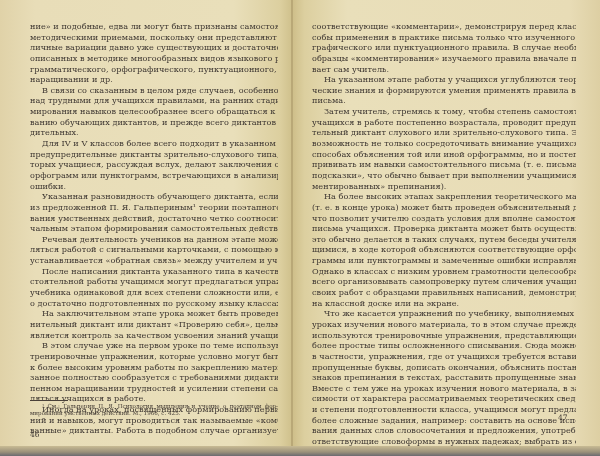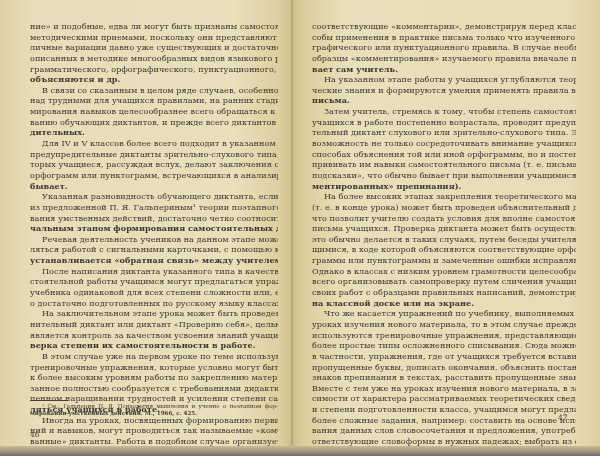--- a/index.html
+++ b/index.html
@@ -7,66 +7,65 @@
   .spread{position:absolute;left:0;top:0;width:600px;height:456px;background:linear-gradient(180deg,#e2d5ae 0%,#e6dab4 8%,#e7dcb7 80%,#ddd0a6 100%);}
   .page{position:absolute;top:0;height:446px;}
   .page.left{left:0;width:292px;background:linear-gradient(90deg,#e0d2a8 0%,#e8ddb8 12%,#e9dfba 80%,#dccf9f 96%,#cfc08c 100%);}
   .page.right{left:292px;width:308px;background:linear-gradient(90deg,#cdbd88 0%,#dccf9f 4%,#e9dfba 18%,#e8dcb6 90%,#ddcfa3 100%);}
   .bottom-edge{position:absolute;left:0;top:446px;width:600px;height:10px;background:linear-gradient(180deg,#c8bb94,#9b917a 60%,#6b6a70);}
   .fold{position:absolute;left:291px;top:0;width:2px;height:446px;background:#b9a877;}
   .text{position:absolute;color:#3d3631;font-size:8.1px;line-height:10.65px;text-align:justify;letter-spacing:0.05px;}
   .left .text{left:30px;top:21px;width:248px;}
   .right .text{left:20px;top:21px;width:264px;}
   .line{display:block;text-align:justify;text-align-last:justify;white-space:nowrap;overflow:hidden;height:10.65px;}
-  .line.last{text-align-last:left;font-weight:bold;}
+  .line.last{text-align-last:left;}
   .line.ind{padding-left:12px;}
   .footnote-rule{position:absolute;left:30px;top:400px;width:38px;height:1px;background:#4a4139;}
   .footnote{position:absolute;left:30px;top:403px;width:248px;font-size:5.6px;line-height:6.8px;color:#443c35;}
   .footnote .line{height:6.8px;}
   .pagenum{position:absolute;font-size:7.5px;color:#3d3631;}
   .left .pagenum{left:30px;top:430px;text-align:right;}
   .right .pagenum{left:266px;top:413px;}
 </style>
 </head>
 <body>
 
 <div class="spread">
   <div class="page left">
     <div class="text" id="left-text">
         <span class="line">ние» и подобные, едва ли могут быть признаны самостоятельными</span>
         <span class="line">методическими приемами, поскольку они представляют собой раз-</span>
         <span class="line">личные вариации давно уже существующих и достаточно подробно</span>
         <span class="line">описанных в методике многообразных видов языкового разбора —</span>
         <span class="line">грамматического, орфографического, пунктуационного, лексико-сти-</span>
-        <span class="line last">объясняются и др.</span>
+        <span class="line last">наращивании и др.</span>
         <span class="line ind">В связи со сказанным в целом ряде случаев, особенно при работе</span>
         <span class="line">над трудными для учащихся правилами, на ранних стадиях фор-</span>
         <span class="line">мирования навыков целесообразнее всего обращаться к использо-</span>
         <span class="line">ванию обучающих диктантов, и прежде всего диктантов предупре-</span>
         <span class="line last">дительных.</span>
         <span class="line ind">Для IV и V классов более всего подходит в указанном случае</span>
         <span class="line">предупредительные диктанты зрительно-слухового типа, в ходе ко-</span>
         <span class="line">торых учащиеся, рассуждая вслух, делают заключения о характере</span>
         <span class="line">орфограмм или пунктограмм, встречающихся в анализируемых</span>
-        <span class="line last">бывает.</span>
+        <span class="line last">ошибки.</span>
         <span class="line ind">Указанная разновидность обучающего диктанта, если исходить</span>
         <span class="line">из предложенной П. Я. Гальпериным¹ теории поэтапного формиро-</span>
         <span class="line">вания умственных действий, достаточно четко соотносится с на-</span>
         <span class="line last">чальным этапом формирования самостоятельных действий учащихся.</span>
         <span class="line ind">Речевая деятельность учеников на данном этапе может подкреп-</span>
         <span class="line">ляться работой с сигнальными карточками, с помощью которых</span>
         <span class="line last">устанавливается «обратная связь» между учителем и учащимися.</span>
         <span class="line ind">После написания диктанта указанного типа в качестве само-</span>
         <span class="line">стоятельной работы учащимся могут предлагаться упражнения из</span>
         <span class="line">учебника одинаковой для всех степени сложности или, если речь идет</span>
         <span class="line">о достаточно подготовленных по русскому языку классах, четко</span>
         <span class="line ind">На заключительном этапе урока может быть проведен объяс-</span>
         <span class="line">нительный диктант или диктант «Проверяю себя», целью которого</span>
         <span class="line">является контроль за качеством усвоения знаний учащимися и про-</span>
-        <span class="line last">верка степени их самостоятельности в работе.</span>
         <span class="line ind">В этом случае уже на первом уроке по теме используются</span>
         <span class="line">тренировочные упражнения, которые условно могут быть отнесены</span>
         <span class="line">к более высоким уровням работы по закреплению материала. Ска-</span>
         <span class="line">занное полностью сообразуется с требованиями дидактики о посте-</span>
         <span class="line">пенном наращивании трудностей и усилении степени самостоятель-</span>
         <span class="line last">ляться учащихся в работе.</span>
         <span class="line ind">Иногда на уроках, посвященных формированию первичных уме-</span>
         <span class="line">ний и навыков, могут проводиться так называемые «комбиниро-</span>
         <span class="line">ванные» диктанты. Работа в подобном случае организуется следу-</span>
       </div>

